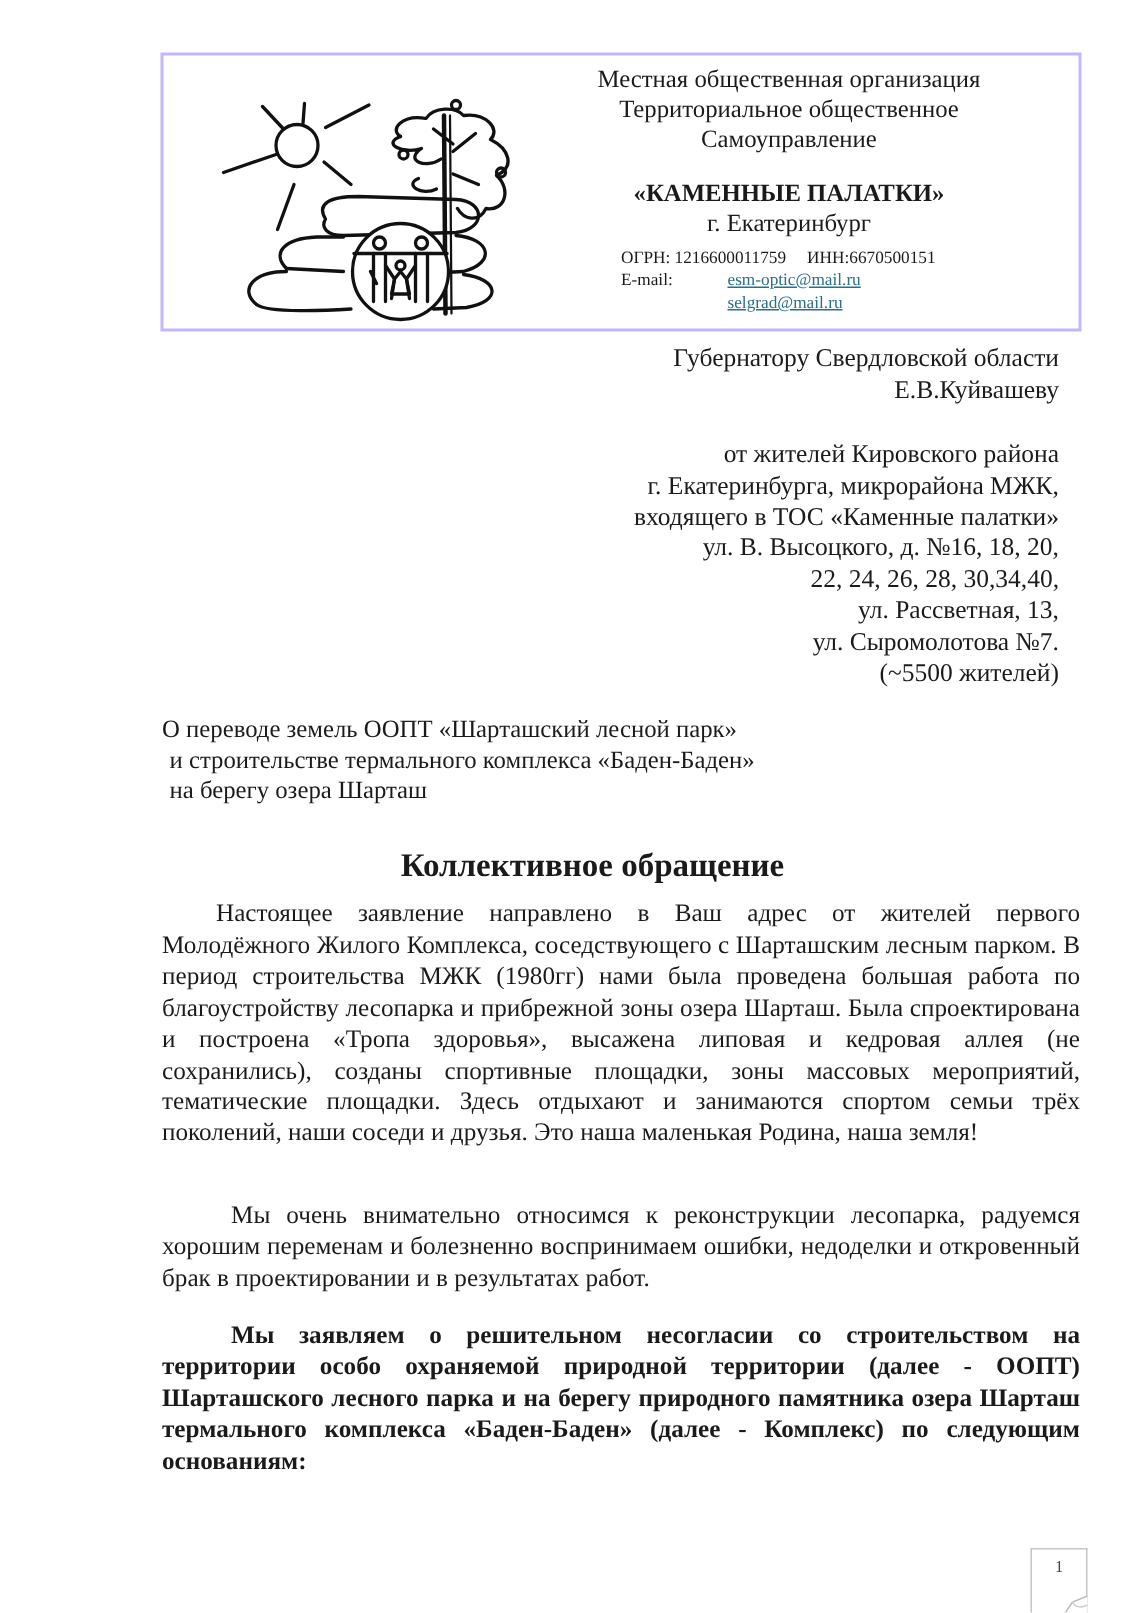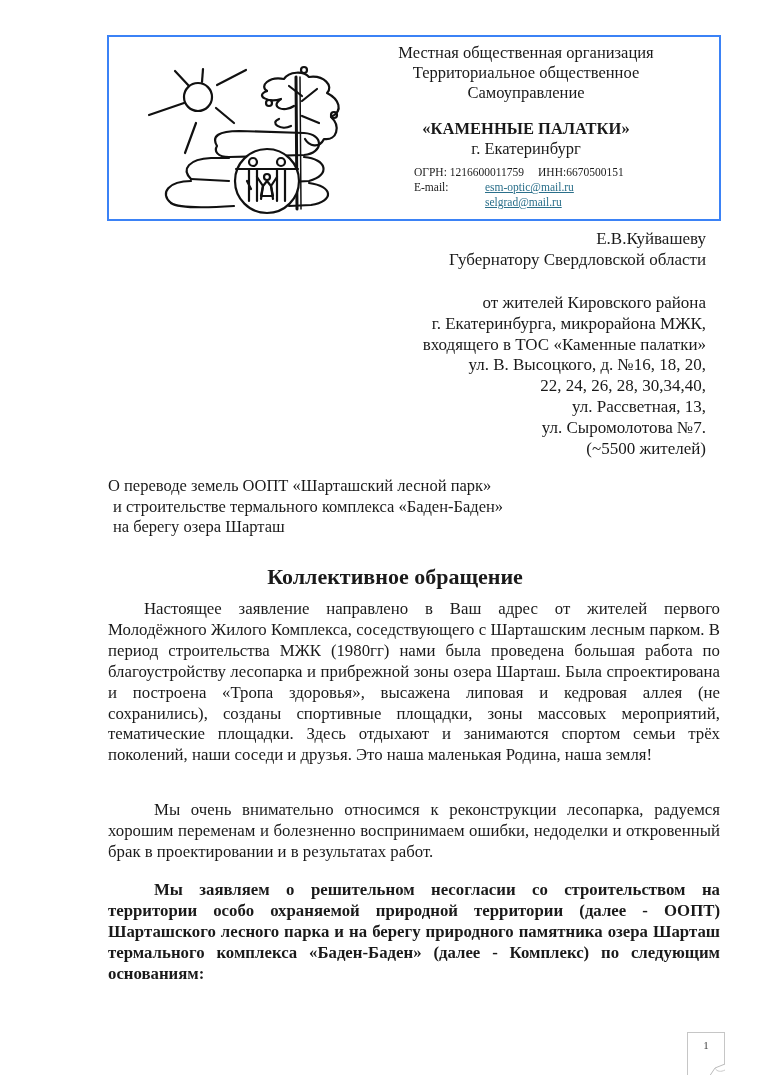--- a/index.html
+++ b/index.html
@@ -3,21 +3,21 @@
 <meta charset="utf-8">
 <style>
   html, body { margin: 0; padding: 0; background: #ffffff; }
   body {
     width: 760px; height: 1075px; position: relative; overflow: hidden;
     font-family: "Liberation Serif", "DejaVu Serif", serif;
     color: #1a1a1a;
   }
   .header-box {
     position: absolute; left: 107px; top: 35px; width: 614px; height: 186px;
-    border: 2px solid #3b82f6; box-sizing: border-box;
+    border: 2px solid #c4b5fd; box-sizing: border-box;
   }
   .logo { position: absolute; left: 10px; top: 4px; width: 250px; height: 175px; }
   .org {
     position: absolute; left: 252px; top: 6px; width: 330px;
     text-align: center; font-size: 16.5px; line-height: 20px;
   }
   .org .bold { font-weight: bold; margin-top: 16px; }
   .reg {
     position: absolute; left: 305px; top: 128px; font-size: 11.5px; line-height: 15px;
   }
@@ -135,22 +135,22 @@
     <div class="row">
       <span class="label">E-mail:</span><a>esm-optic@mail.ru</a>
     </div>
     <div class="row indent">
       <a>selgrad@mail.ru</a>
     </div>
   </div>
 </div>
 
 <div class="addressee">
+  <div>Губернатору Свердловской области</div>
   <div>Е.В.Куйвашеву</div>
-  <div>Губернатору Свердловской области</div>
 </div>
 
 <div class="from">
   <div>от жителей Кировского района</div>
   <div>г. Екатеринбурга, микрорайона МЖК,</div>
   <div>входящего в ТОС «Каменные палатки»</div>
   <div>ул. В. Высоцкого, д. №16, 18, 20,</div>
   <div>22, 24, 26, 28, 30,34,40,</div>
   <div>ул. Рассветная, 13,</div>
   <div>ул. Сыромолотова №7.</div>

